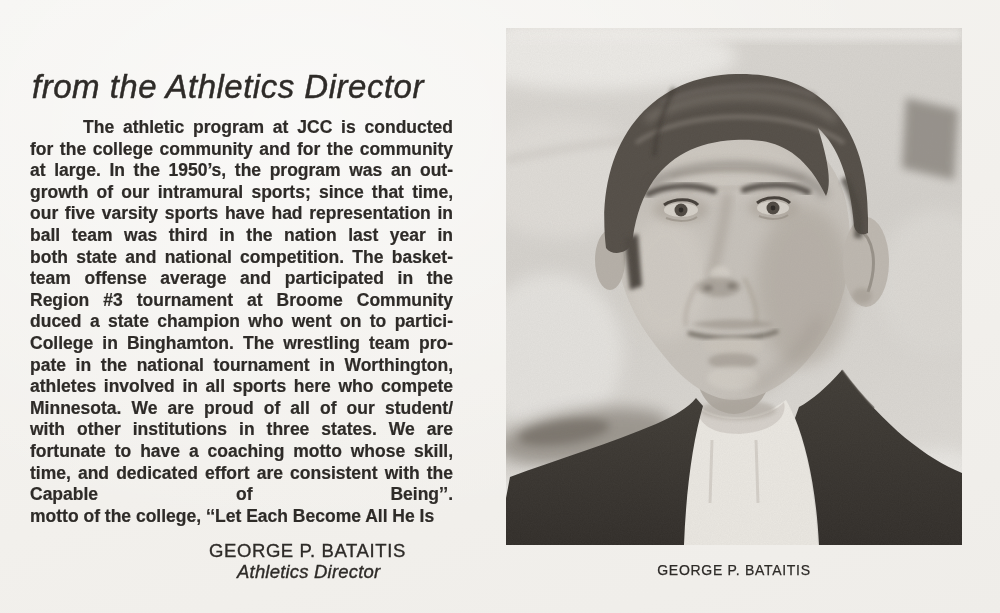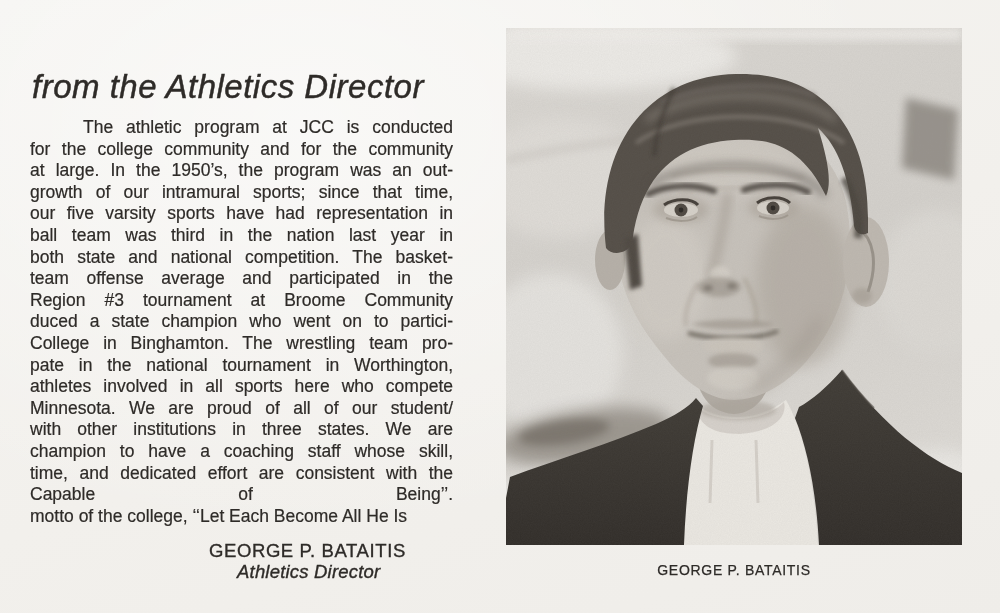--- a/index.html
+++ b/index.html
@@ -31,21 +31,21 @@
   }
   .body-text{
     position:absolute;left:30px;top:117px;width:423px;
     font-size:17.5px;line-height:21.6px;
     -webkit-text-stroke:.2px var(--ink);
   }
   .text-line{
     text-align:justify;
     text-align-last:justify;
     white-space:normal;
-    height:21.6px;overflow:visible;
+    height:21.6px;overflow:visible;font-weight:bold;
   }
   .text-line:first-child{text-indent:53px;}
   .text-line:last-child{text-align-last:left;}
   .signature{
     position:absolute;left:209px;top:540px;line-height:21px;
   }
   .signature .sig-name{
     font-size:18.5px;letter-spacing:.6px;font-weight:400;
     -webkit-text-stroke:.35px var(--ink);
   }
@@ -80,21 +80,21 @@
       <div class="text-line">ball team was third in the nation last year in</div>
       <div class="text-line">both state and national competition. The basket-</div>
       <div class="text-line">team offense average and participated in the</div>
       <div class="text-line">Region #3 tournament at Broome Community</div>
       <div class="text-line">duced a state champion who went on to partici-</div>
       <div class="text-line">College in Binghamton. The wrestling team pro-</div>
       <div class="text-line">pate in the national tournament in Worthington,</div>
       <div class="text-line">athletes involved in all sports here who compete</div>
       <div class="text-line">Minnesota. We are proud of all of our student/</div>
       <div class="text-line">with other institutions in three states. We are</div>
-      <div class="text-line">champion to have a coaching staff whose skill,</div>
+      <div class="text-line">fortunate to have a coaching motto whose skill,</div>
       <div class="text-line">time, and dedicated effort are consistent with the</div>
       <div class="text-line">Capable of Being’’.</div>
       <div class="text-line">motto of the college, ‘‘Let Each Become All He Is</div>
     </div>
 
   <div class="signature">
     <div class="sig-name">GEORGE P. BATAITIS</div>
     <div class="sig-title">Athletics Director</div>
   </div>
 

